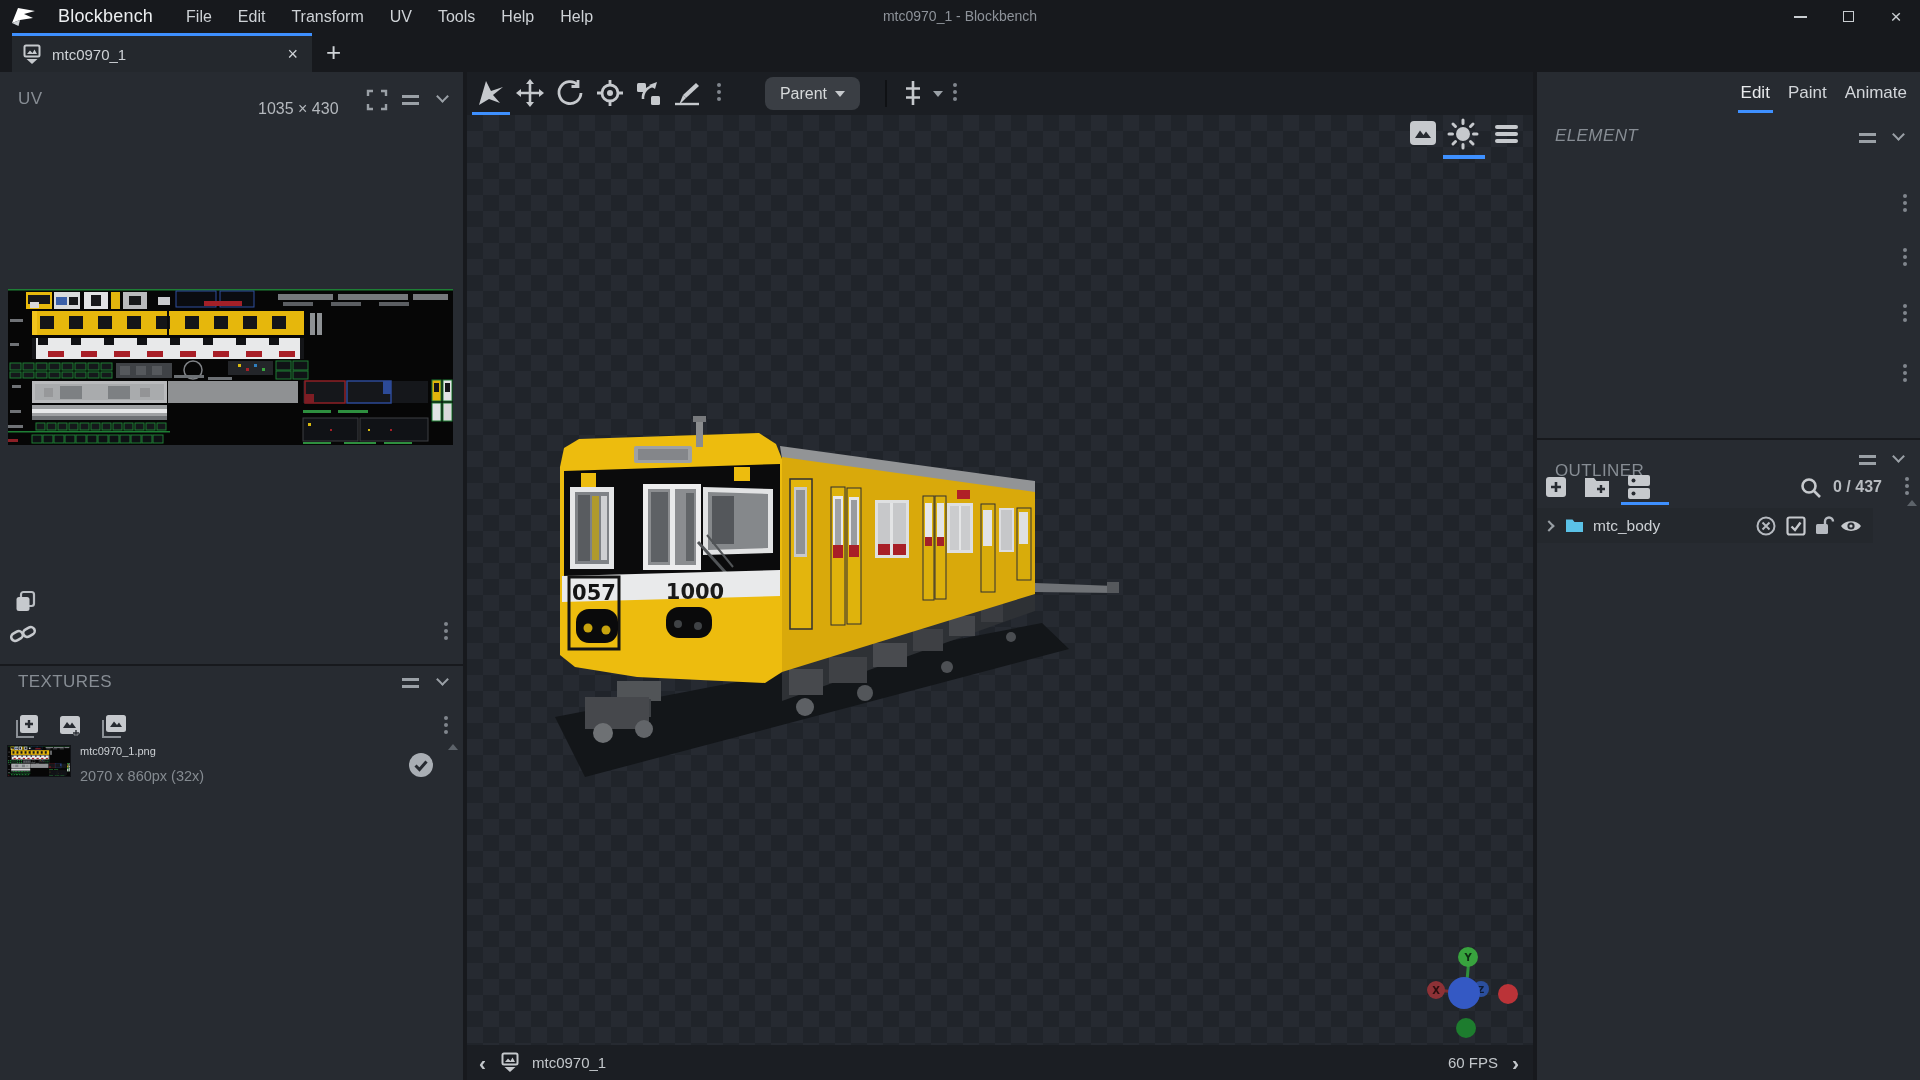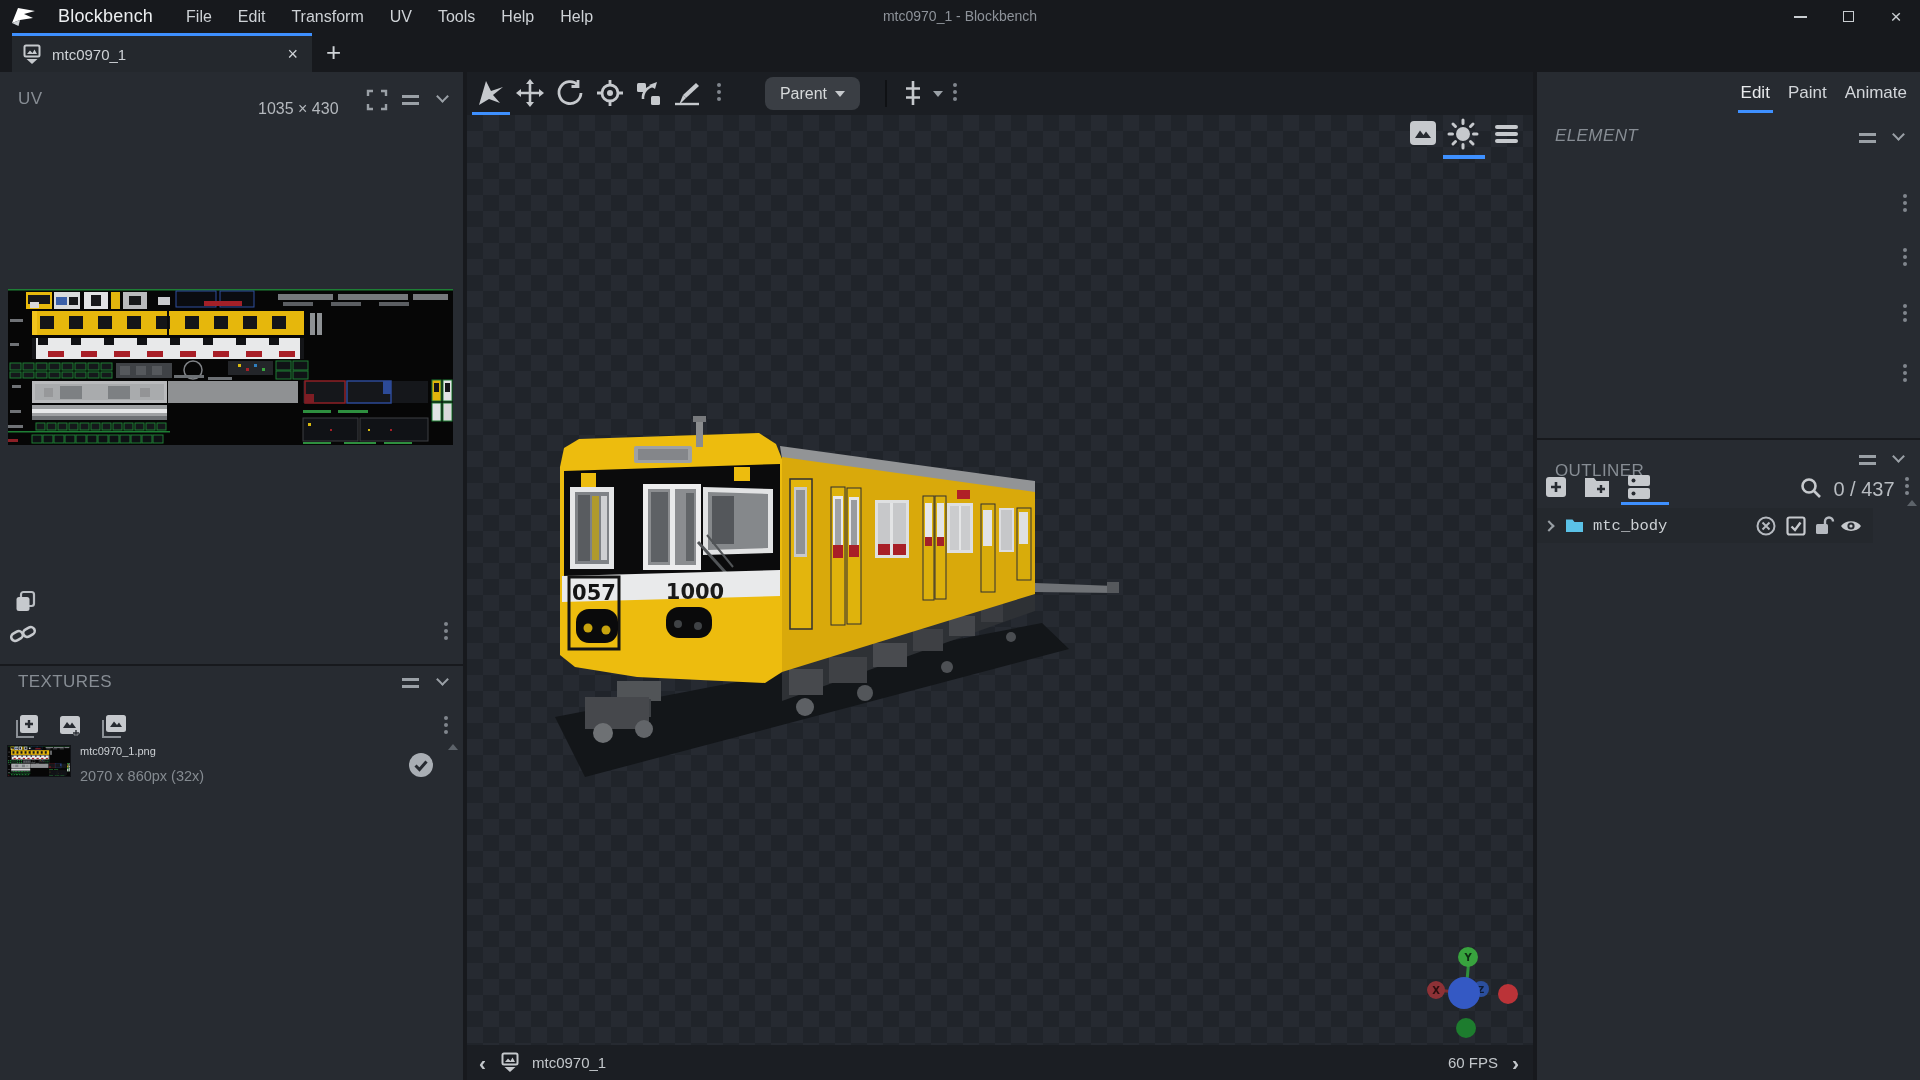--- a/index.html
+++ b/index.html
@@ -38,21 +38,21 @@
   .cv { display:inline-block; width:9px; height:9px; border-right:2.5px solid #9aa0a6; border-bottom:2.5px solid #9aa0a6; transform:rotate(45deg); }
   .cvr { display:inline-block; width:8px; height:8px; border-top:2.5px solid #9aa0a6; border-right:2.5px solid #9aa0a6; transform:rotate(45deg); }
   .kdots { display:inline-block; width:4px; height:4px; border-radius:50%; background:#80868d;
            box-shadow:0 7px 0 #80868d, 0 14px 0 #80868d; }
   .tri { display:inline-block; width:0; height:0; border-left:5px solid transparent; border-right:5px solid transparent; border-top:6px solid #c6c9cd; }
   .sup { display:inline-block; width:0; height:0; border-left:5px solid transparent; border-right:5px solid transparent; border-bottom:6px solid #5d636a; }
   .blue-underline { position:absolute; height:4px; background:#3e90ff; }
   .mode { font-size:17px; color:#d3d6da; padding:9px 3px 7px 3px; }
   .mode.active { border-bottom:3px solid #3e90ff; color:#e8eaec; }
   .outliner-row { position:absolute; left:0; top:436px; width:336px; height:35px; background:#24282d;
-                  display:flex; align-items:center; color:#ccd0d4; font-size:15.5px;font-family:Liberation Mono, monospace; }
+                  display:flex; align-items:center; color:#ccd0d4; font-size:15.5px; }
   .burger span { display:block; width:23px; height:3.5px; border-radius:2px; background:#c6c9cd; margin-bottom:3.5px; }
   .parentbox { position:absolute; left:298px; top:5px; width:95px; height:33px; background:#3a3e44; color:#d6d9da;
                font-size:16px; display:flex; align-items:center; justify-content:center; gap:8px;border-radius:8px; }
 </style>
 </head>
 <body>
 
 <div class="titlebar">
   <span class="abs" style="left:10px;top:5px;">
     <svg width="27" height="24" viewBox="0 0 27 24">
@@ -708,21 +708,21 @@
       <circle cx="8.5" cy="20.5" r="2" fill="#272b31"></circle>
     </svg>
   </span>
   <div class="blue-underline" style="left:84px;top:430px;width:48px;height:3px;"></div>
   <span class="abs" style="left:262px;top:404px;">
     <svg width="24" height="24" viewBox="0 0 24 24" fill="none" stroke="#c6c9cd" stroke-width="2.6">
       <circle cx="10" cy="10" r="6.5"></circle>
       <path d="M15 15 L21 21"></path>
     </svg>
   </span>
-  <span class="abs" style="left:296px;top:406px;width:62px;text-align:center;font-size:20px;color:#b8bcc1;">0 / 437</span>
+  <span class="abs" style="left:296px;top:406px;width:62px;text-align:left;font-size:16px;color:#b8bcc1;font-weight:bold;">0 / 437</span>
   <span class="abs kdots" style="left:368px;top:405px;"></span>
 
   <div class="outliner-row">
     <span class="cvr" style="margin-left:8px;"></span>
     <span style="margin-left:12px;display:flex;">
       <svg width="19" height="15" viewBox="0 0 19 15">
         <path d="M1 1.5 H7.5 L9.5 4 H18 V14 H1 Z" fill="#5bc2e7"></path>
       </svg>
     </span>
     <span style="margin-left:9px;flex:1;">mtc_body</span>

